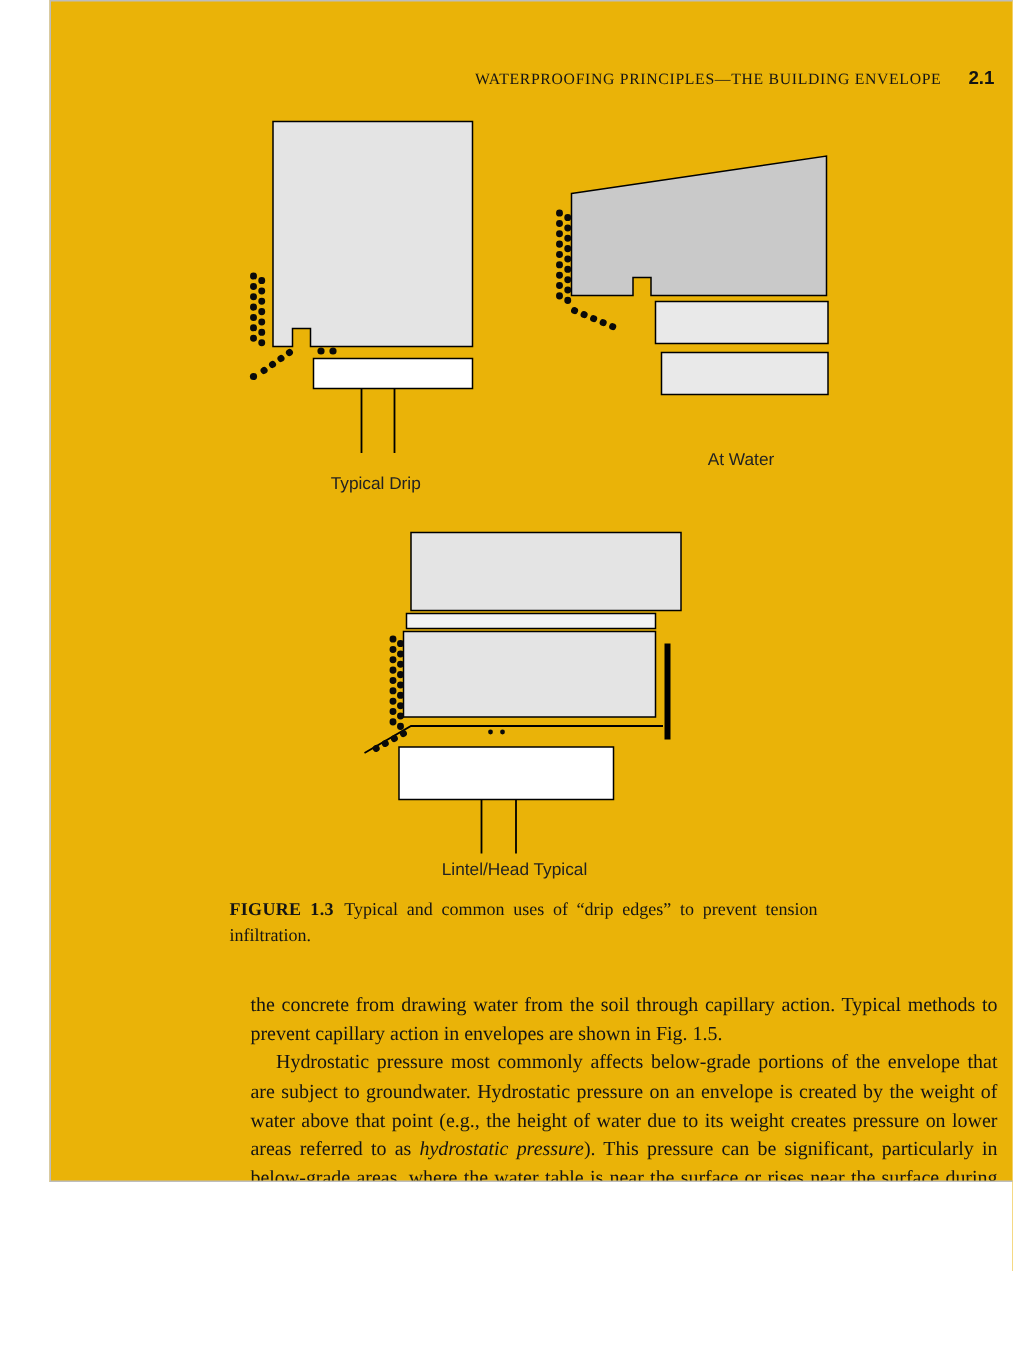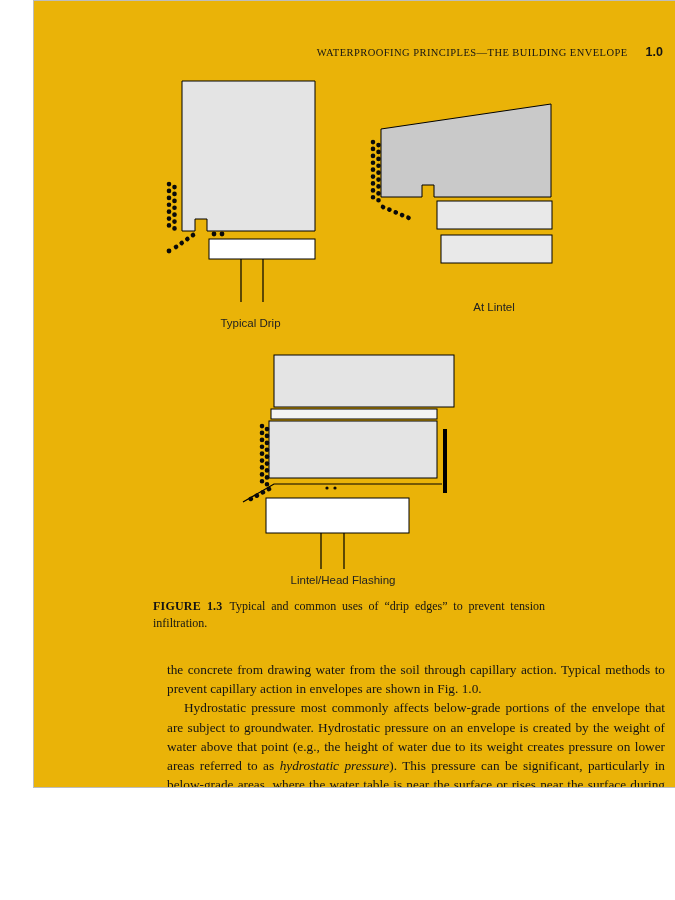--- a/index.html
+++ b/index.html
@@ -53,21 +53,21 @@
   .dots { fill:none; stroke:#0a0a0a; stroke-width:4.6; stroke-linecap:round; stroke-dasharray:0.1 6.8; }
   .dot  { fill:#0a0a0a; }
 </style>
 </head>
 <body>
 
 <div class="page">
 
   <header class="running-head">
     <span class="running-title">WATERPROOFING PRINCIPLES—THE BUILDING ENVELOPE</span>
-    <span class="page-number">1.0</span>
+    <span class="page-number">2.1</span>
   </header>
 
   <svg class="diag diag-precast" width="175" height="240" viewBox="0 0 175 240">
     <path class="fillL" d="M30,8 H163 V158 H55 V146 H43 V158 H30 Z"></path>
     <path class="dots" d="M17,111 V156"></path>
     <path class="dots" d="M22.5,114 V157"></path>
     <path class="dots" d="M41,162 L24,174"></path>
     <circle class="dot" cx="17" cy="178" r="2.4"></circle>
     <circle class="dot" cx="62" cy="161" r="2.4"></circle>
     <circle class="dot" cx="70" cy="161" r="2.4"></circle>
@@ -77,40 +77,40 @@
   <div class="diag-label label-precast">Typical Drip</div>
 
   <svg class="diag diag-coping" width="200" height="175" viewBox="0 0 200 175">
     <path class="fillD" d="M17,33 L187,8 V101 H70 V89 H58 V101 H17 Z"></path>
     <path class="dots" d="M9,46 V104"></path>
     <path class="dots" d="M14.5,49 V107"></path>
     <path class="dots" d="M19,111 L45,122"></path>
     <rect class="fillB" x="73" y="105" width="115" height="28"></rect>
     <rect class="fillB" x="77" y="139" width="111" height="28"></rect>
   </svg>
-  <div class="diag-label label-coping">At Lintel</div>
+  <div class="diag-label label-coping">At Water</div>
 
   <svg class="diag diag-lintel" width="235" height="230" viewBox="0 0 235 230">
     <rect class="fillL" x="45" y="9" width="180" height="52"></rect>
     <rect class="fillS" x="42" y="63" width="166" height="10"></rect>
     <rect class="fillL" x="40" y="75" width="168" height="57"></rect>
     <path class="lnTh" d="M216,83 V147"></path>
     <path class="ln" d="M213,138 H45 L14,156"></path>
     <path class="dots" d="M33,80 V137"></path>
     <path class="dots" d="M38,83 V140"></path>
     <path class="dots" d="M40,143 L18,155"></path>
     <circle class="dot" cx="98" cy="142" r="1.6"></circle>
     <circle class="dot" cx="106" cy="142" r="1.6"></circle>
     <rect class="fillW" x="37" y="152" width="143" height="35"></rect>
     <path class="ln" d="M92,187 V223 M115,187 V223"></path>
   </svg>
-  <div class="diag-label label-lintel">Lintel/Head Flashing</div>
+  <div class="diag-label label-lintel">Lintel/Head Typical</div>
 
   <div class="caption">
     <b class="caption-tag">FIGURE 1.3</b><span>Typical and common uses of “drip edges” to prevent tension infiltration.</span>
   </div>
 
   <main class="body-text">
-    <p class="para">the concrete from drawing water from the soil through capillary action. Typical methods to prevent capillary action in envelopes are shown in Fig. 1.0.</p>
+    <p class="para">the concrete from drawing water from the soil through capillary action. Typical methods to prevent capillary action in envelopes are shown in Fig. 1.5.</p>
     <p class="para para-indent"><span>Hydrostatic pressure most commonly affects below-grade portions of the envelope that are subject to groundwater. Hydrostatic pressure on an envelope is created by the weight of water above that point (e.g., the height of water due to its weight creates pressure on lower areas referred to as </span><i>hydrostatic pressure</i><span>). This pressure can be significant, particularly in below-grade areas, where the water table is near the surface or rises near the surface during heavy rainfalls. Water under this significant pressure will seek out any failures in the envelope, especially the areas of weakness—the terminations and transitions</span></p>
   </main>
 
 </div>
 
 </body></html>

